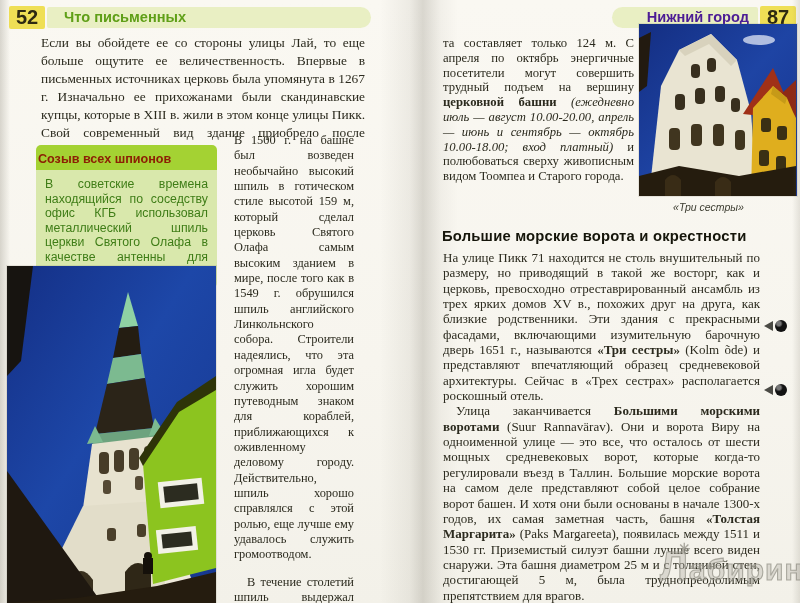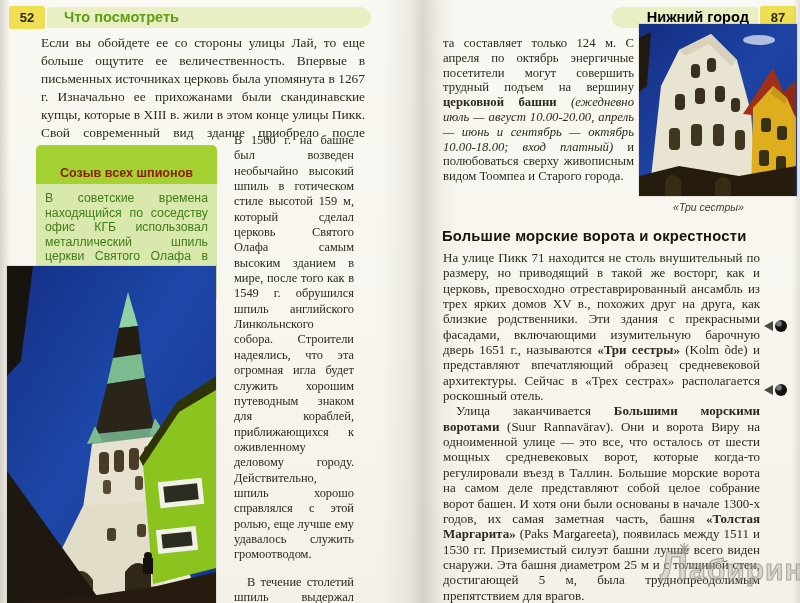--- a/index.html
+++ b/index.html
@@ -1,33 +1,33 @@
 <!DOCTYPE html>
 <html><head>
 <meta charset="utf-8">
 <style>
   html,body{margin:0;padding:0;}
   body{width:800px;height:603px;overflow:hidden;background:#efece3;}
   #book{position:relative;width:800px;height:603px;background:linear-gradient(180deg,#faf8f2 0%,#f7f5ee 60%,#f3f1e9 100%);font-family:"Liberation Serif",serif;color:#2b2a1e;}
   .edge-left{position:absolute;left:0;top:0;width:10px;height:603px;background:linear-gradient(90deg,rgba(95,90,75,.22),rgba(95,90,75,0));pointer-events:none;}
   .edge-right{position:absolute;right:0;top:0;width:8px;height:603px;background:linear-gradient(270deg,rgba(95,90,75,.14),rgba(95,90,75,0));pointer-events:none;}
   .gutter{position:absolute;left:380px;top:0;width:78px;height:603px;background:linear-gradient(90deg,rgba(85,80,65,0) 0%,rgba(85,80,65,.08) 38%,rgba(85,80,65,.20) 55%,rgba(85,80,65,.05) 78%,rgba(85,80,65,0) 100%);pointer-events:none;}
-  .pagenum{position:absolute;top:6px;width:36px;height:23px;background:#efdf55;color:#2e2a12;font-family:"Liberation Sans",sans-serif;font-weight:bold;font-size:13px;text-align:center;line-height:23px;border-radius:2px;}
+  .pagenum{position:absolute;top:6px;width:36px;height:23px;background:#efdf55;color:#2e2a12;font-family:"Liberation Sans",sans-serif;font-weight:bold;font-size:20px;text-align:center;line-height:23px;border-radius:2px;}
   .band{position:absolute;top:7px;height:21px;background:#e9efc3;}
   .band-left{left:47px;width:324px;border-radius:2px 11px 11px 2px;}
   .band-right{left:612px;width:146px;border-radius:11px 2px 2px 11px;text-align:right;}
   .band-title{font-family:"Liberation Sans",sans-serif;font-weight:bold;font-size:14.6px;line-height:21px;}
   .band-left .band-title{color:#5f9f17;padding-left:17px;display:inline-block;}
-  .band-right .band-title{color:#000000;padding-right:9px;display:inline-block;}
+  .band-right .band-title{color:#4c1d95;padding-right:9px;display:inline-block;}
   .intro{position:absolute;left:41px;top:34px;width:324px;font-size:13.4px;line-height:18.1px;text-align:justify;}
   .midcol{position:absolute;left:222px;top:121px;width:144px;font-size:12.4px;line-height:15.35px;text-align:justify;}
   .midcol p{margin:12px;}
   .midcol p + p{text-indent:13px;}
   .spybox{position:absolute;left:36px;top:145px;width:181px;border-radius:5px;overflow:hidden;}
-  .spybox-head{background:#a4d233;color:#8c2004;font-family:"Liberation Sans",sans-serif;font-weight:bold;font-size:12.6px;text-align:center;padding:21px 2px 4px;}
+  .spybox-head{background:#a4d233;color:#8c2004;font-family:"Liberation Sans",sans-serif;font-weight:bold;font-size:12.6px;text-align:left;padding:7px 2px 4px;}
   .spybox-body{background:#d9e8ac;color:#3f7d17;font-family:"Liberation Sans",sans-serif;font-size:12.3px;line-height:14.6px;padding:7px 9px 9px;text-align:justify;}
   .photo{position:absolute;box-shadow:0 0 0 1px rgba(120,115,95,.15);}
   .photo svg{display:block;}
   .photo-left{left:7px;top:266px;width:209px;height:337px;}
   .photo-right{left:639px;top:24px;width:158px;height:172px;}
   .caption{position:absolute;left:620px;top:201px;width:177px;text-align:center;font-family:"Liberation Sans",sans-serif;font-style:italic;font-size:10.5px;color:#3c3c30;}
   .topcol{position:absolute;left:443px;top:36px;width:191px;font-size:12.7px;line-height:14.8px;text-align:justify;}
   .heading{position:absolute;left:442px;top:228px;width:340px;font-family:"Liberation Sans",sans-serif;font-weight:bold;font-size:14.8px;color:#15150a;letter-spacing:.2px;}
   .body-right{position:absolute;left:443px;top:250px;width:317px;font-size:13px;line-height:15.35px;text-align:justify;}
   .body-right p{margin:0;}
@@ -42,21 +42,21 @@
   .watermark .wm-rest{font-size:30px;}
   .wm-star{position:absolute;left:18px;top:-6px;font-size:15px;color:rgba(150,148,138,.8);-webkit-text-stroke:0;}
 </style>
 </head>
 <body>
 
 <div id="book">
 
   <div class="pagenum" style="left:9px;">52</div>
   <div class="band band-left">
-    <span class="band-title">Что посмотреть</span>
+    <span class="band-title">Что письменных</span>
   </div>
 
   <div class="band band-right">
     <span class="band-title">Нижний город</span>
   </div>
   <div class="pagenum" style="left:760px;">87</div>
 
   <div class="intro">Если вы обойдете ее со стороны улицы Лай, то еще больше ощутите ее величественность. Впервые в письменных источниках церковь была упомянута в 1267 г. Изначально ее прихожанами были скандинавские купцы, которые в XIII в. жили в этом конце улицы Пикк. Свой современный вид здание приобрело после реконструкции в XV в.</div>
 
   <div class="spybox">

